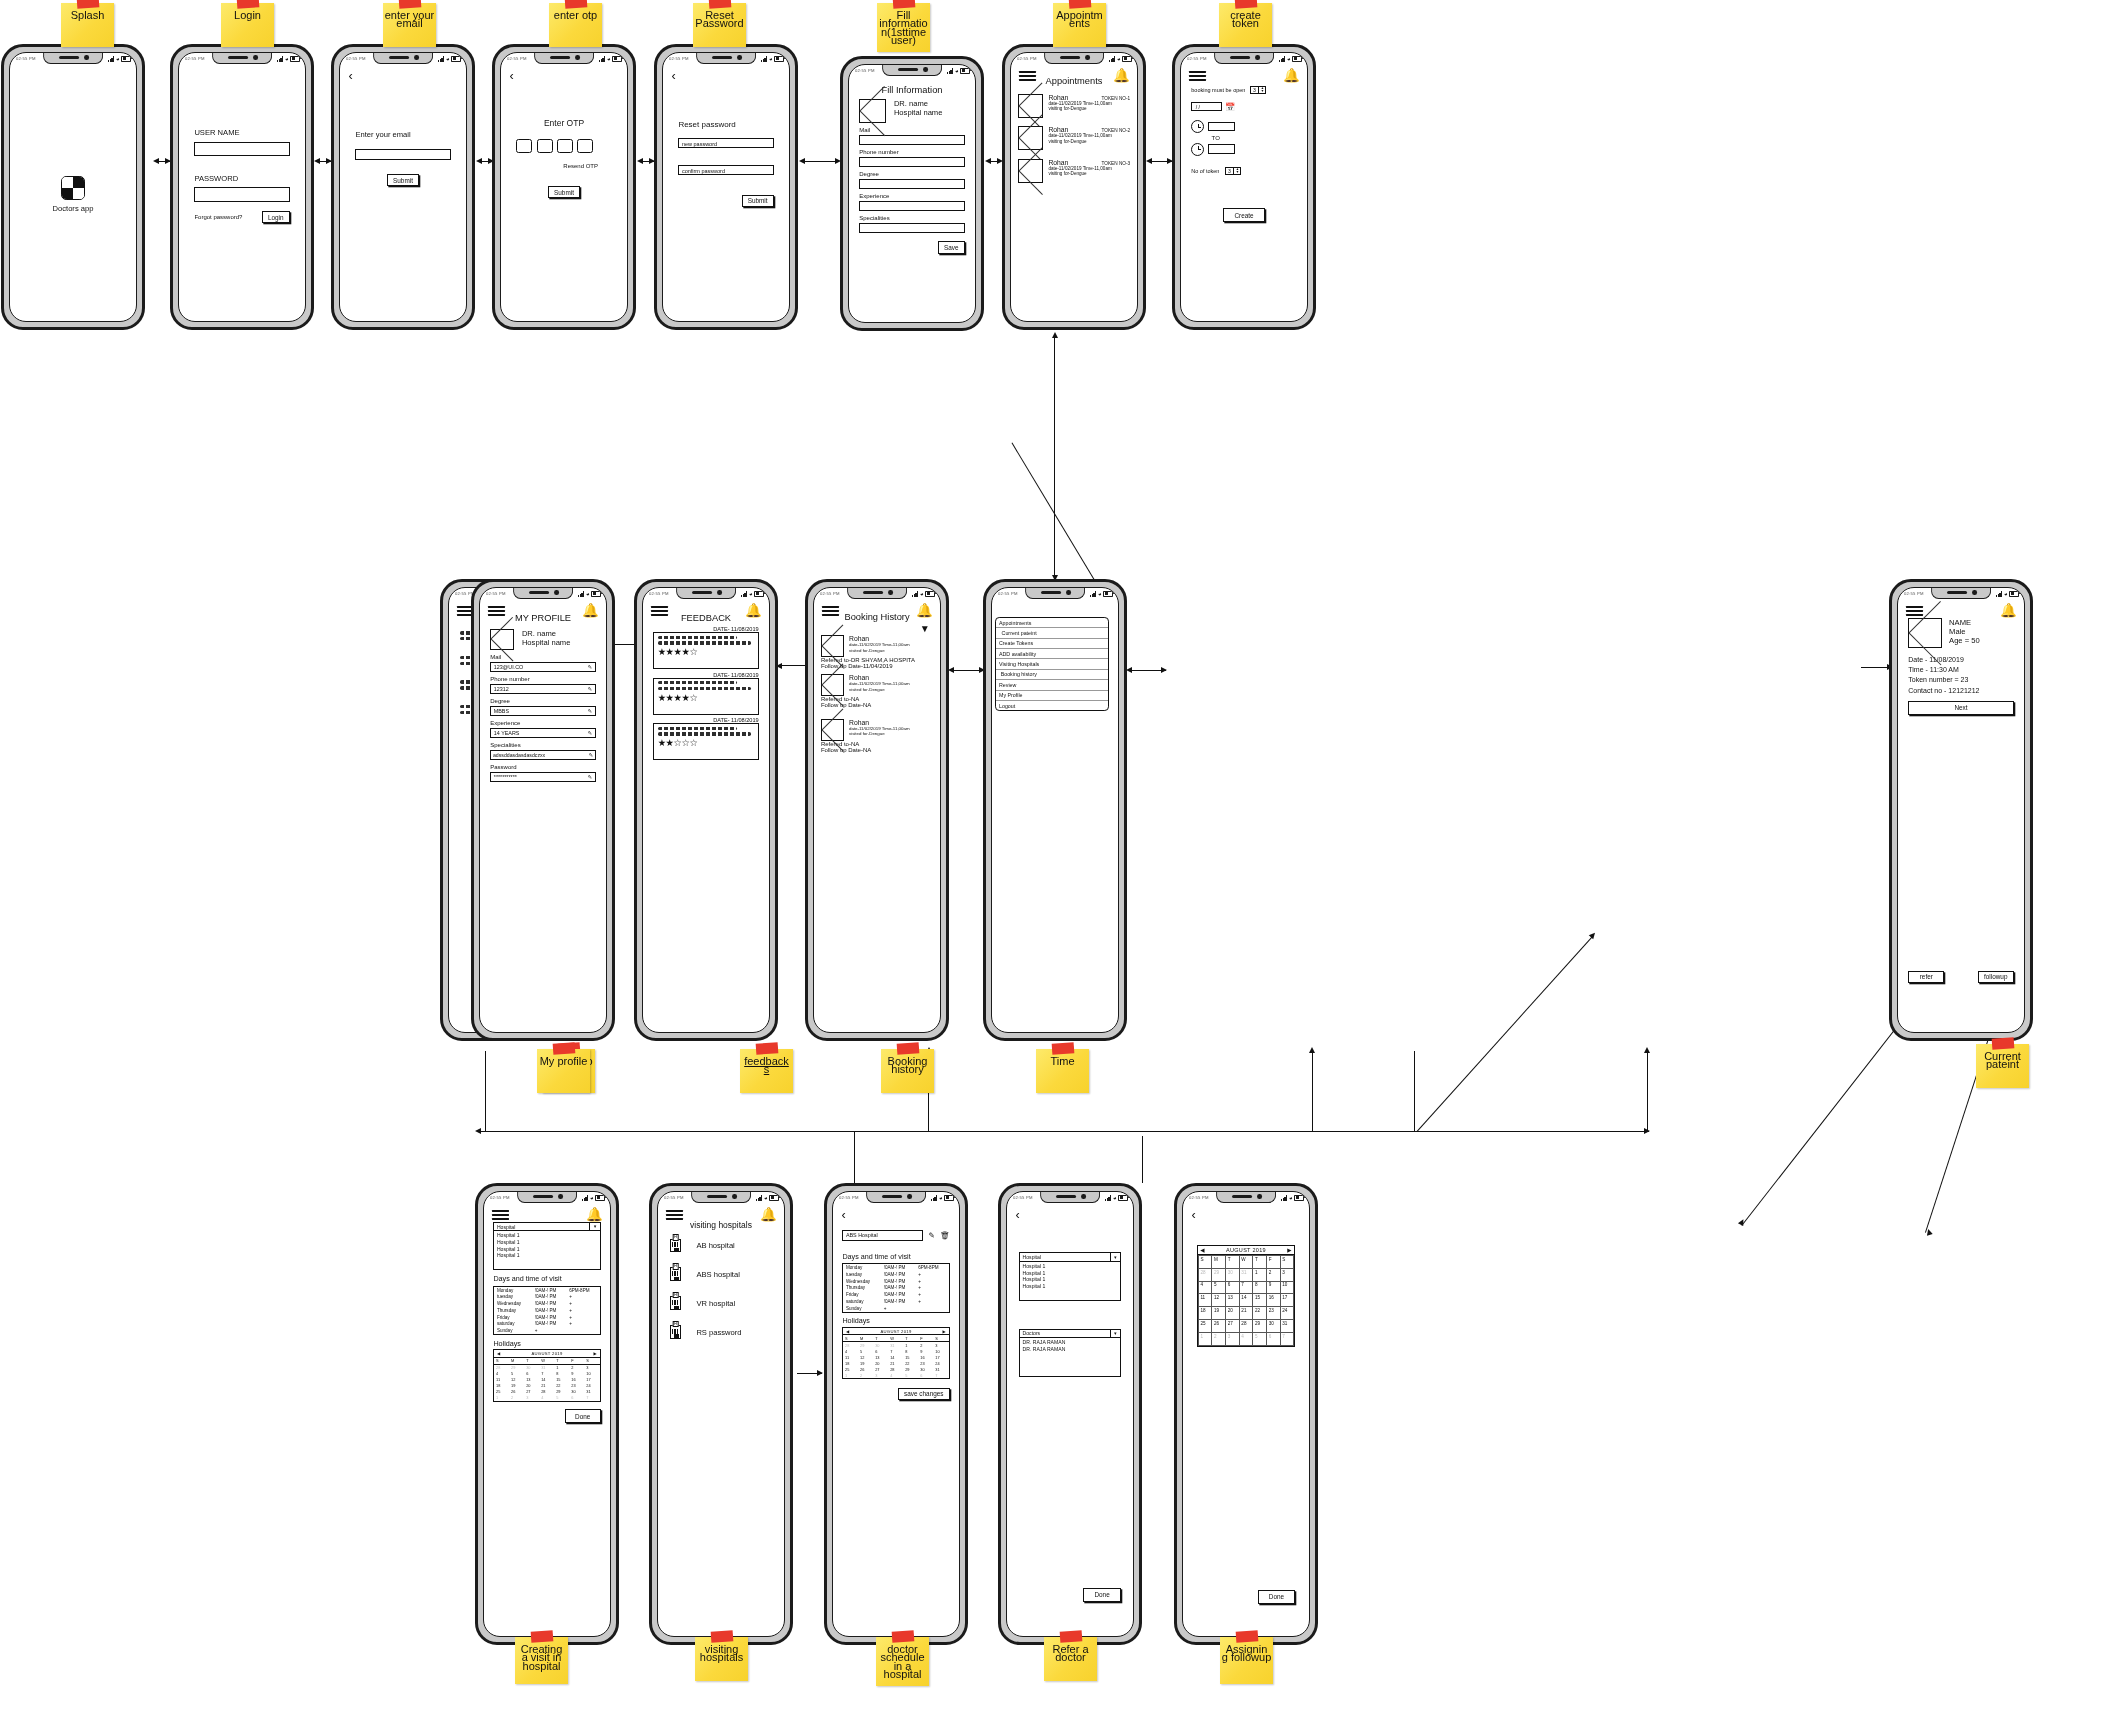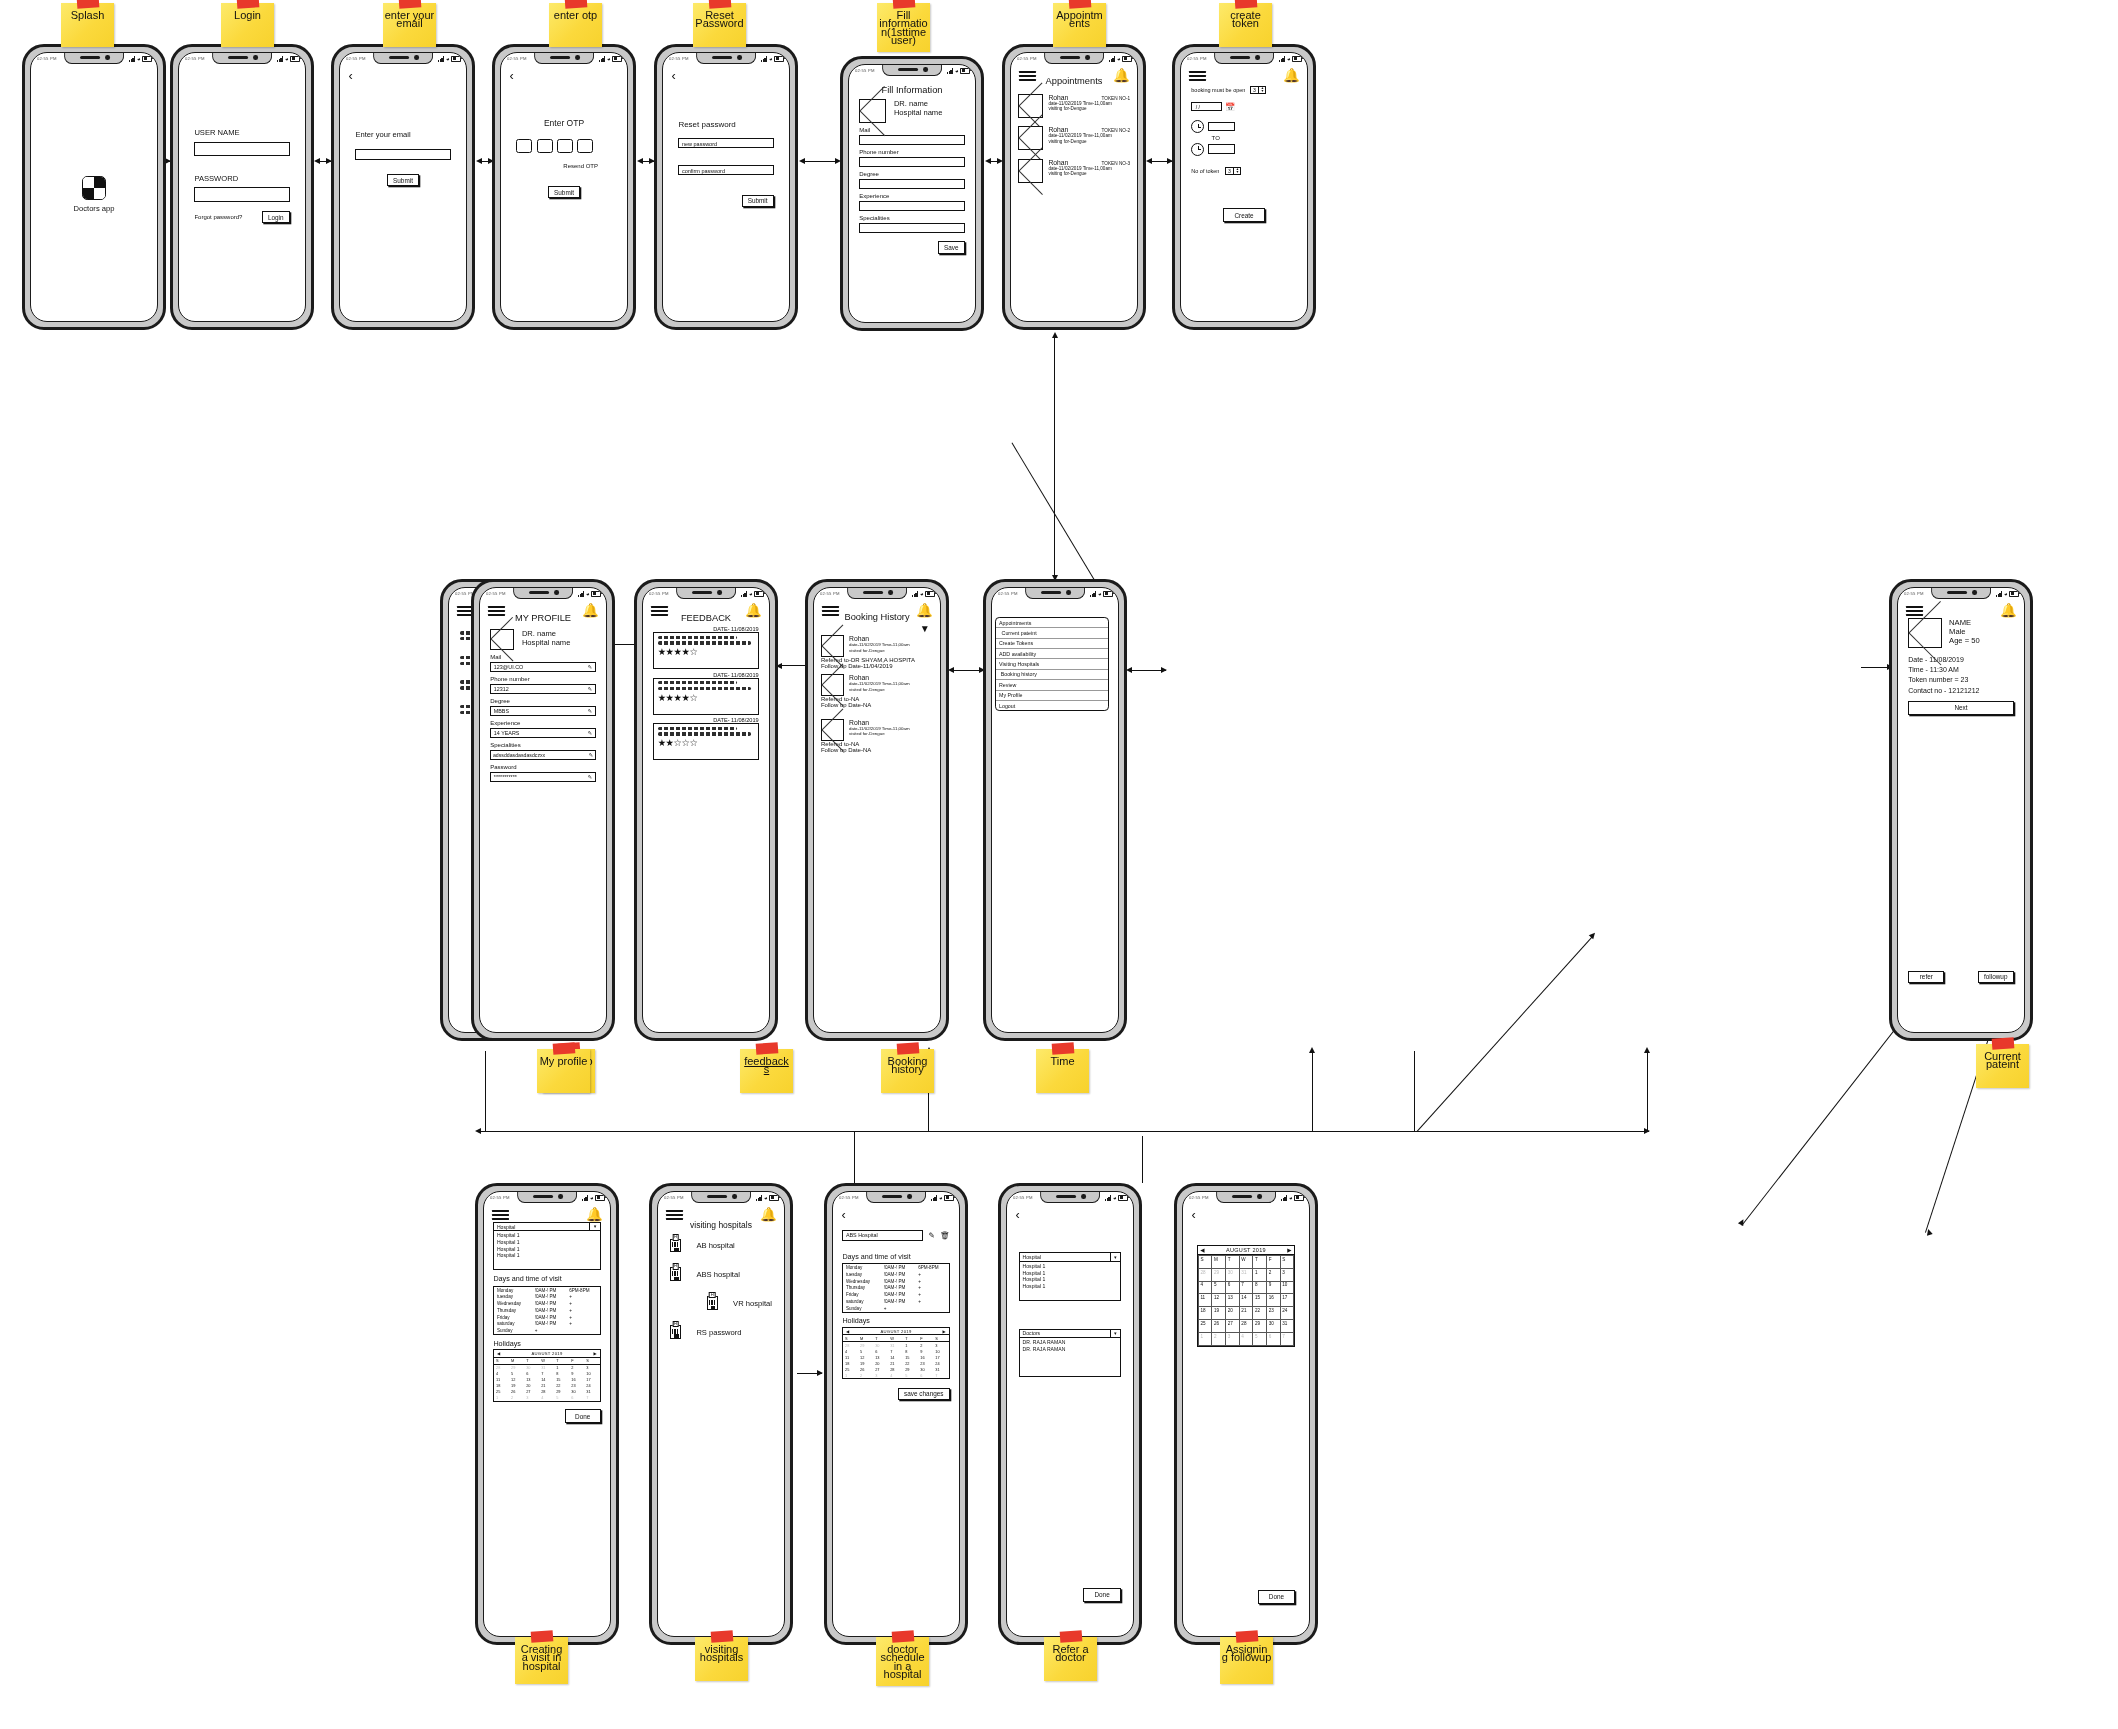--- a/index.html
+++ b/index.html
@@ -117,21 +117,21 @@
   .clock:before{content:"";position:absolute;left:50%;top:2.5px;width:1.2px;height:3.8px;background:#111;}
   .clock:after{content:"";position:absolute;left:50%;top:5.5px;width:3.4px;height:1.2px;background:#111;}
 </style>
 </head>
 <body>
 
 <div class="note" style="left:61px;top:3.4px;">
   <div class="tape"></div>
   <span>Splash</span>
 </div>
-<div class="phone" style="left:22px;top:44px;width:144px;height:286px;text-align:center;">
+<div class="phone" style="left:1px;top:44px;width:144px;height:286px;text-align:center;">
   <div class="side l1"></div>
     <div class="side l2"></div>
     <div class="side l3"></div>
     <div class="side r1"></div>
   <div class="screen">
     <div class="notch">
         <div class="spk"></div>
         <div class="cam"></div>
       </div>
     <div class="sb">
@@ -1114,21 +1114,21 @@
             </span>
           <span style="font-size:7.6px;">AB hospital</span>
           </div>
         <div style="display:flex;align-items:center;gap:15.3px;margin-bottom:15.3px;">
           <span class="hosp-ic">
               <em></em>
               <b></b>
             </span>
           <span style="font-size:7.6px;">ABS hospital</span>
           </div>
-        <div style="display:flex;align-items:center;gap:15.3px;margin-bottom:15.3px;justify-content:flex-end;">
+        <div style="display:flex;align-items:center;gap:15.3px;margin-bottom:15.3px;">
           <span class="hosp-ic">
               <em></em>
               <b></b>
             </span>
           <span style="font-size:7.6px;">VR hospital</span>
           </div>
         <div style="display:flex;align-items:center;gap:15.3px;">
           <span class="hosp-ic">
               <em></em>
               <b></b>

